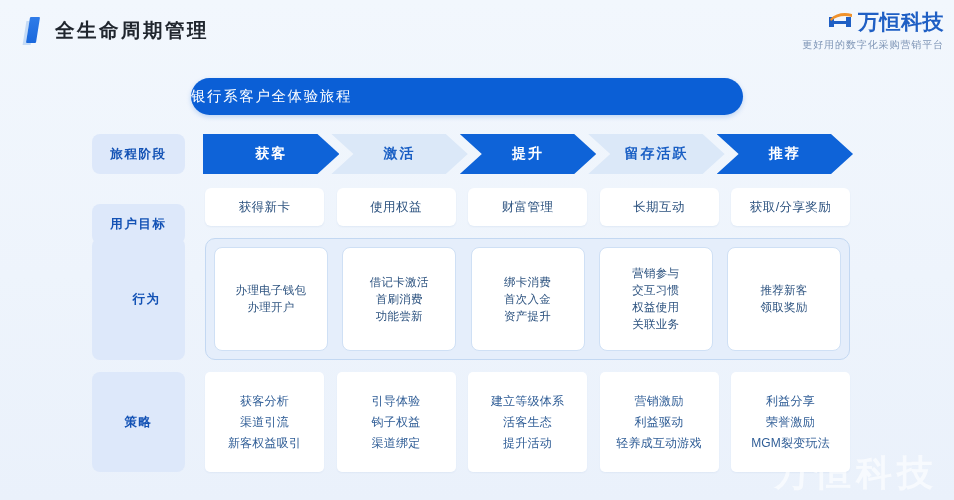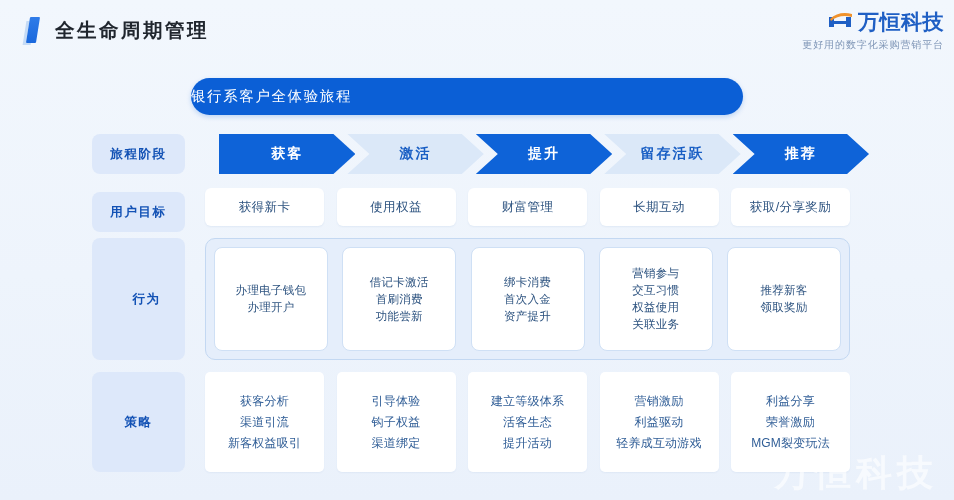--- a/index.html
+++ b/index.html
@@ -85,21 +85,21 @@
   .cells {
     position: absolute; left: 205px;
     width: 645px;
     display: flex;
     justify-content: space-between;
   }
 
   
   #row-stage { top: 134px; height: 40px; font-family: Liberation Serif, serif; }
   #row-stage .row-label { top: 0; height: 40px; }
-  #row-stage .cells { top: 0; height: 40px; left: 219px; width: 650px; gap: 8px; }
+  #row-stage .cells { top: 0; height: 40px; left: 203px; width: 650px; gap: 8px; }
   .arrow {
     position: relative;
     height: 40px;
     width: 148px;
     margin-right: -16px;
     display: flex; align-items: center; justify-content: center;
     font-size: 14px;
     font-weight: bold;
     letter-spacing: 2px;
   }
@@ -108,21 +108,21 @@
   .arrow.light { background: #dbe8f8; color: #1a5fc4; }
   .arrow.first {
     clip-path: polygon(0 0, calc(100% - 22px) 0, 100% 50%, calc(100% - 22px) 100%, 0 100%);
   }
   .arrow.mid {
     clip-path: polygon(0 0, calc(100% - 22px) 0, 100% 50%, calc(100% - 22px) 100%, 0 100%, 22px 50%);
   }
 
   
   #row-goal { top: 188px; height: 38px; }
-  #row-goal .row-label { top: 4px; height: 40px; }
+  #row-goal .row-label { top: 16px; height: 40px; }
   #row-goal .cells { top: 0; height: 38px; }
   .goal-chip {
     width: 119px; height: 38px;
     background: #ffffff;
     border-radius: 6px;
     display: flex; align-items: center; justify-content: center;
     color: #2c527f;
     font-size: 12.5px;
     letter-spacing: .4px;
     box-shadow: 0 1px 2px rgba(30,80,160,.07);

